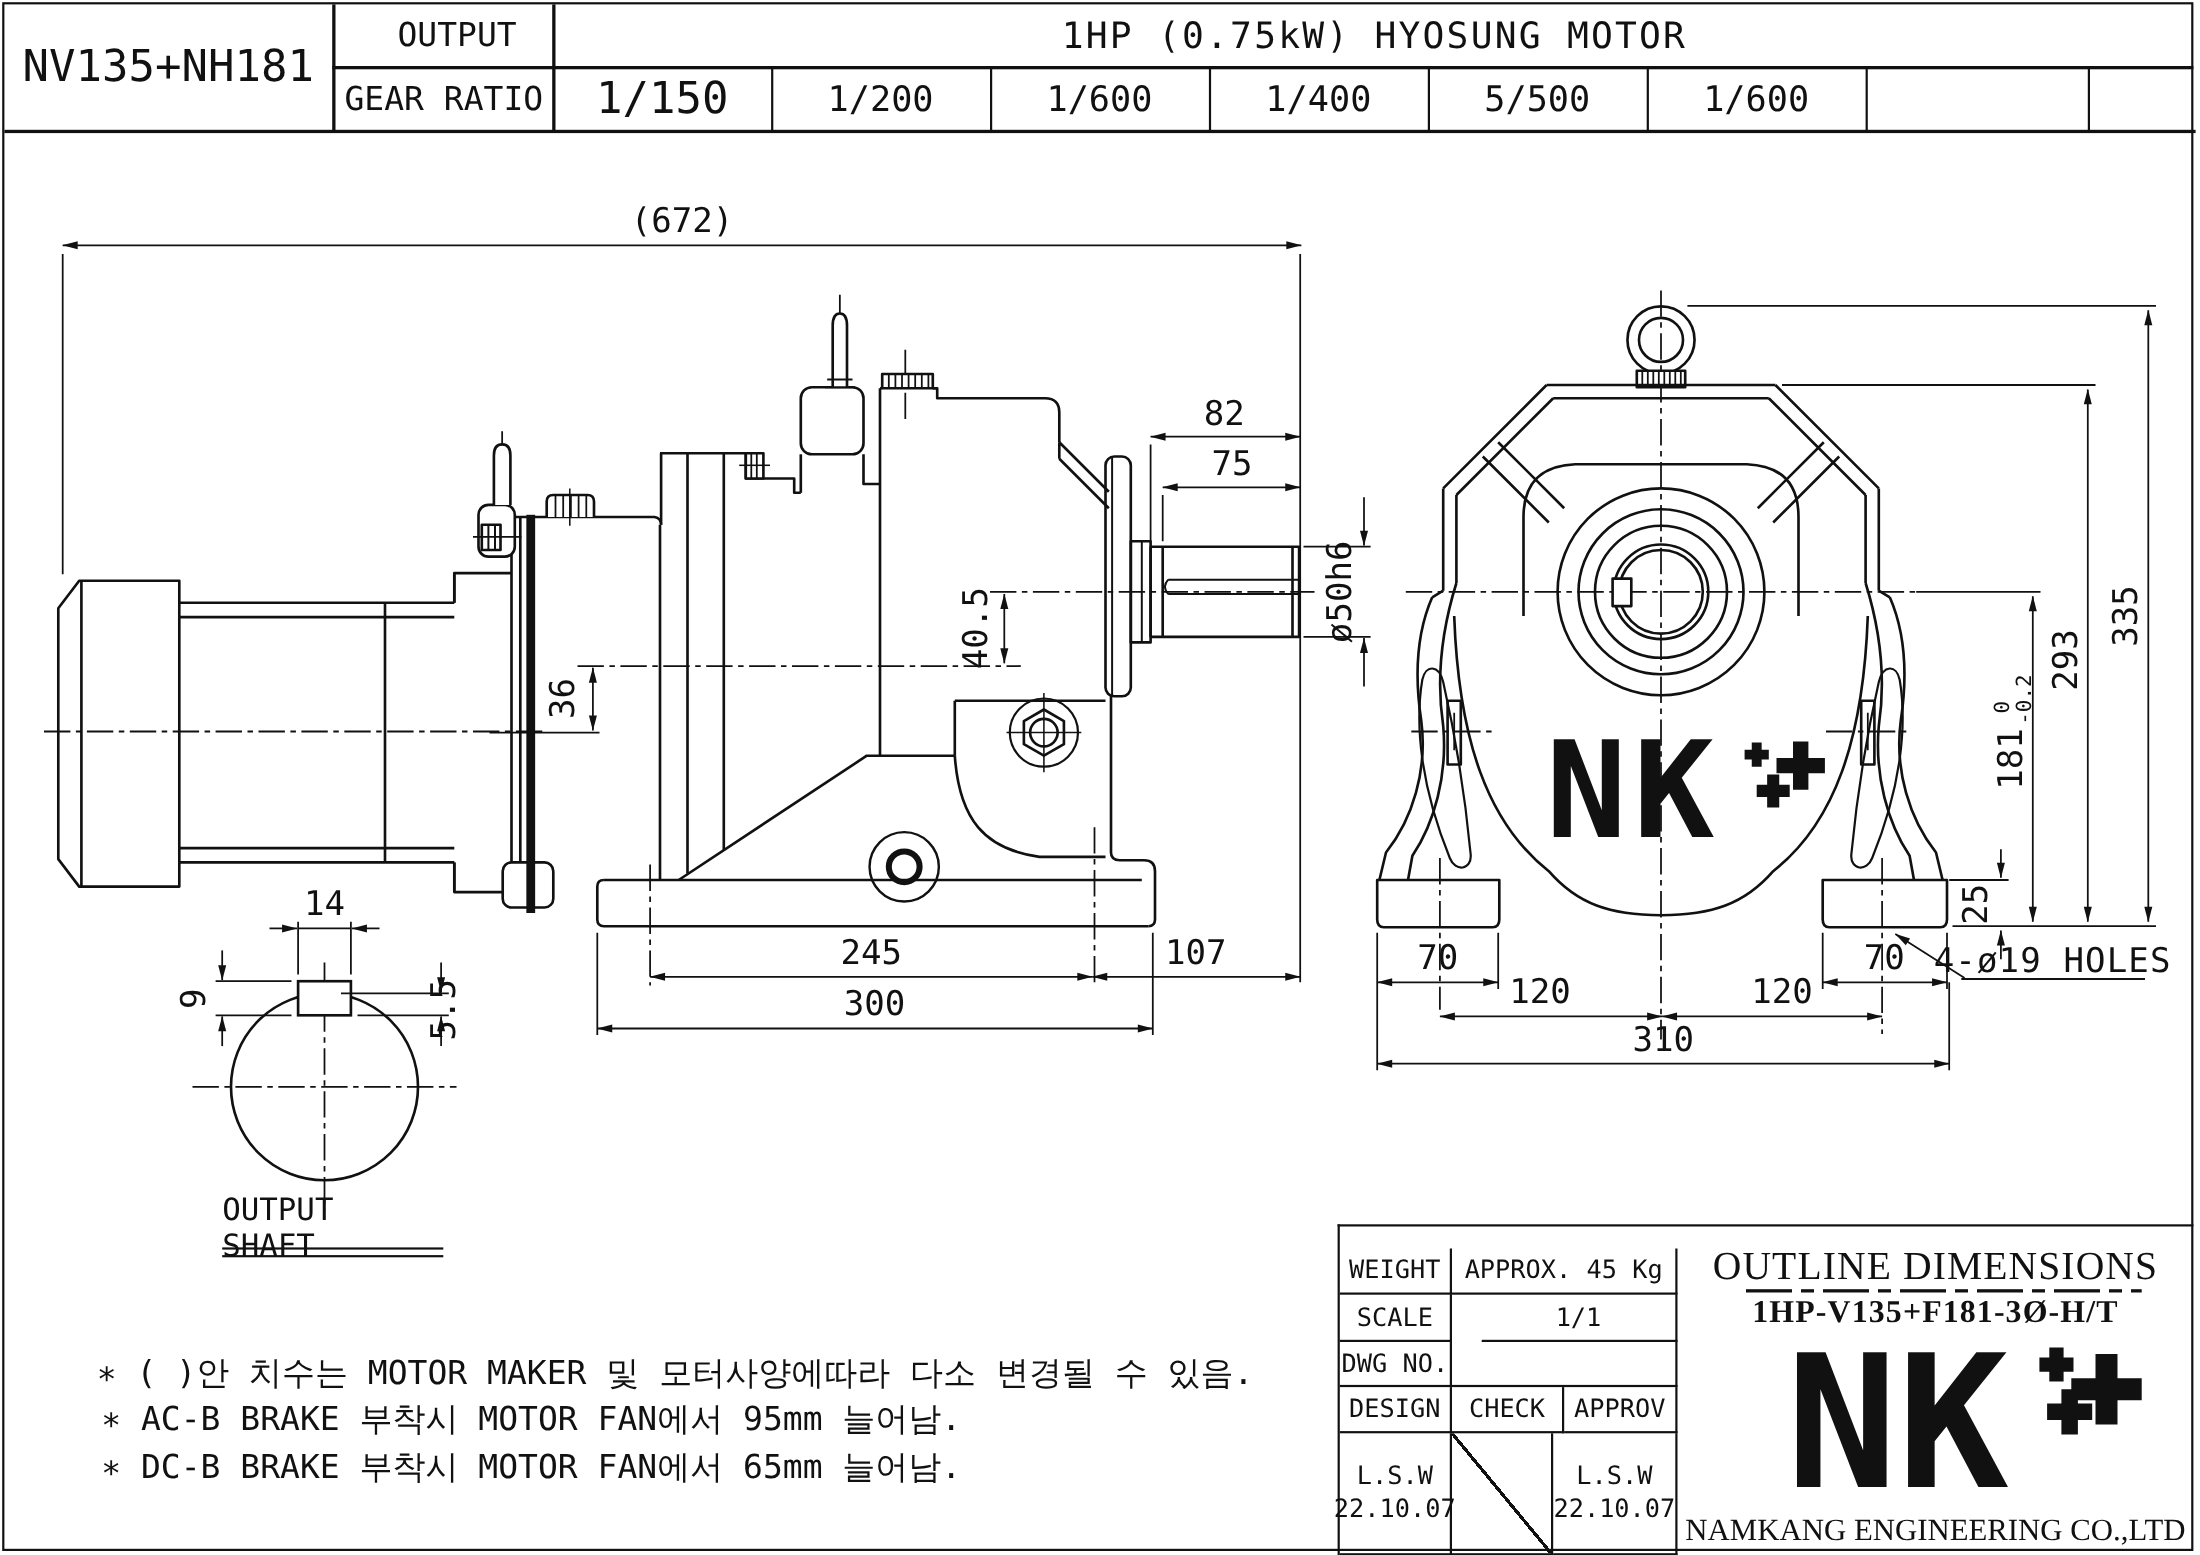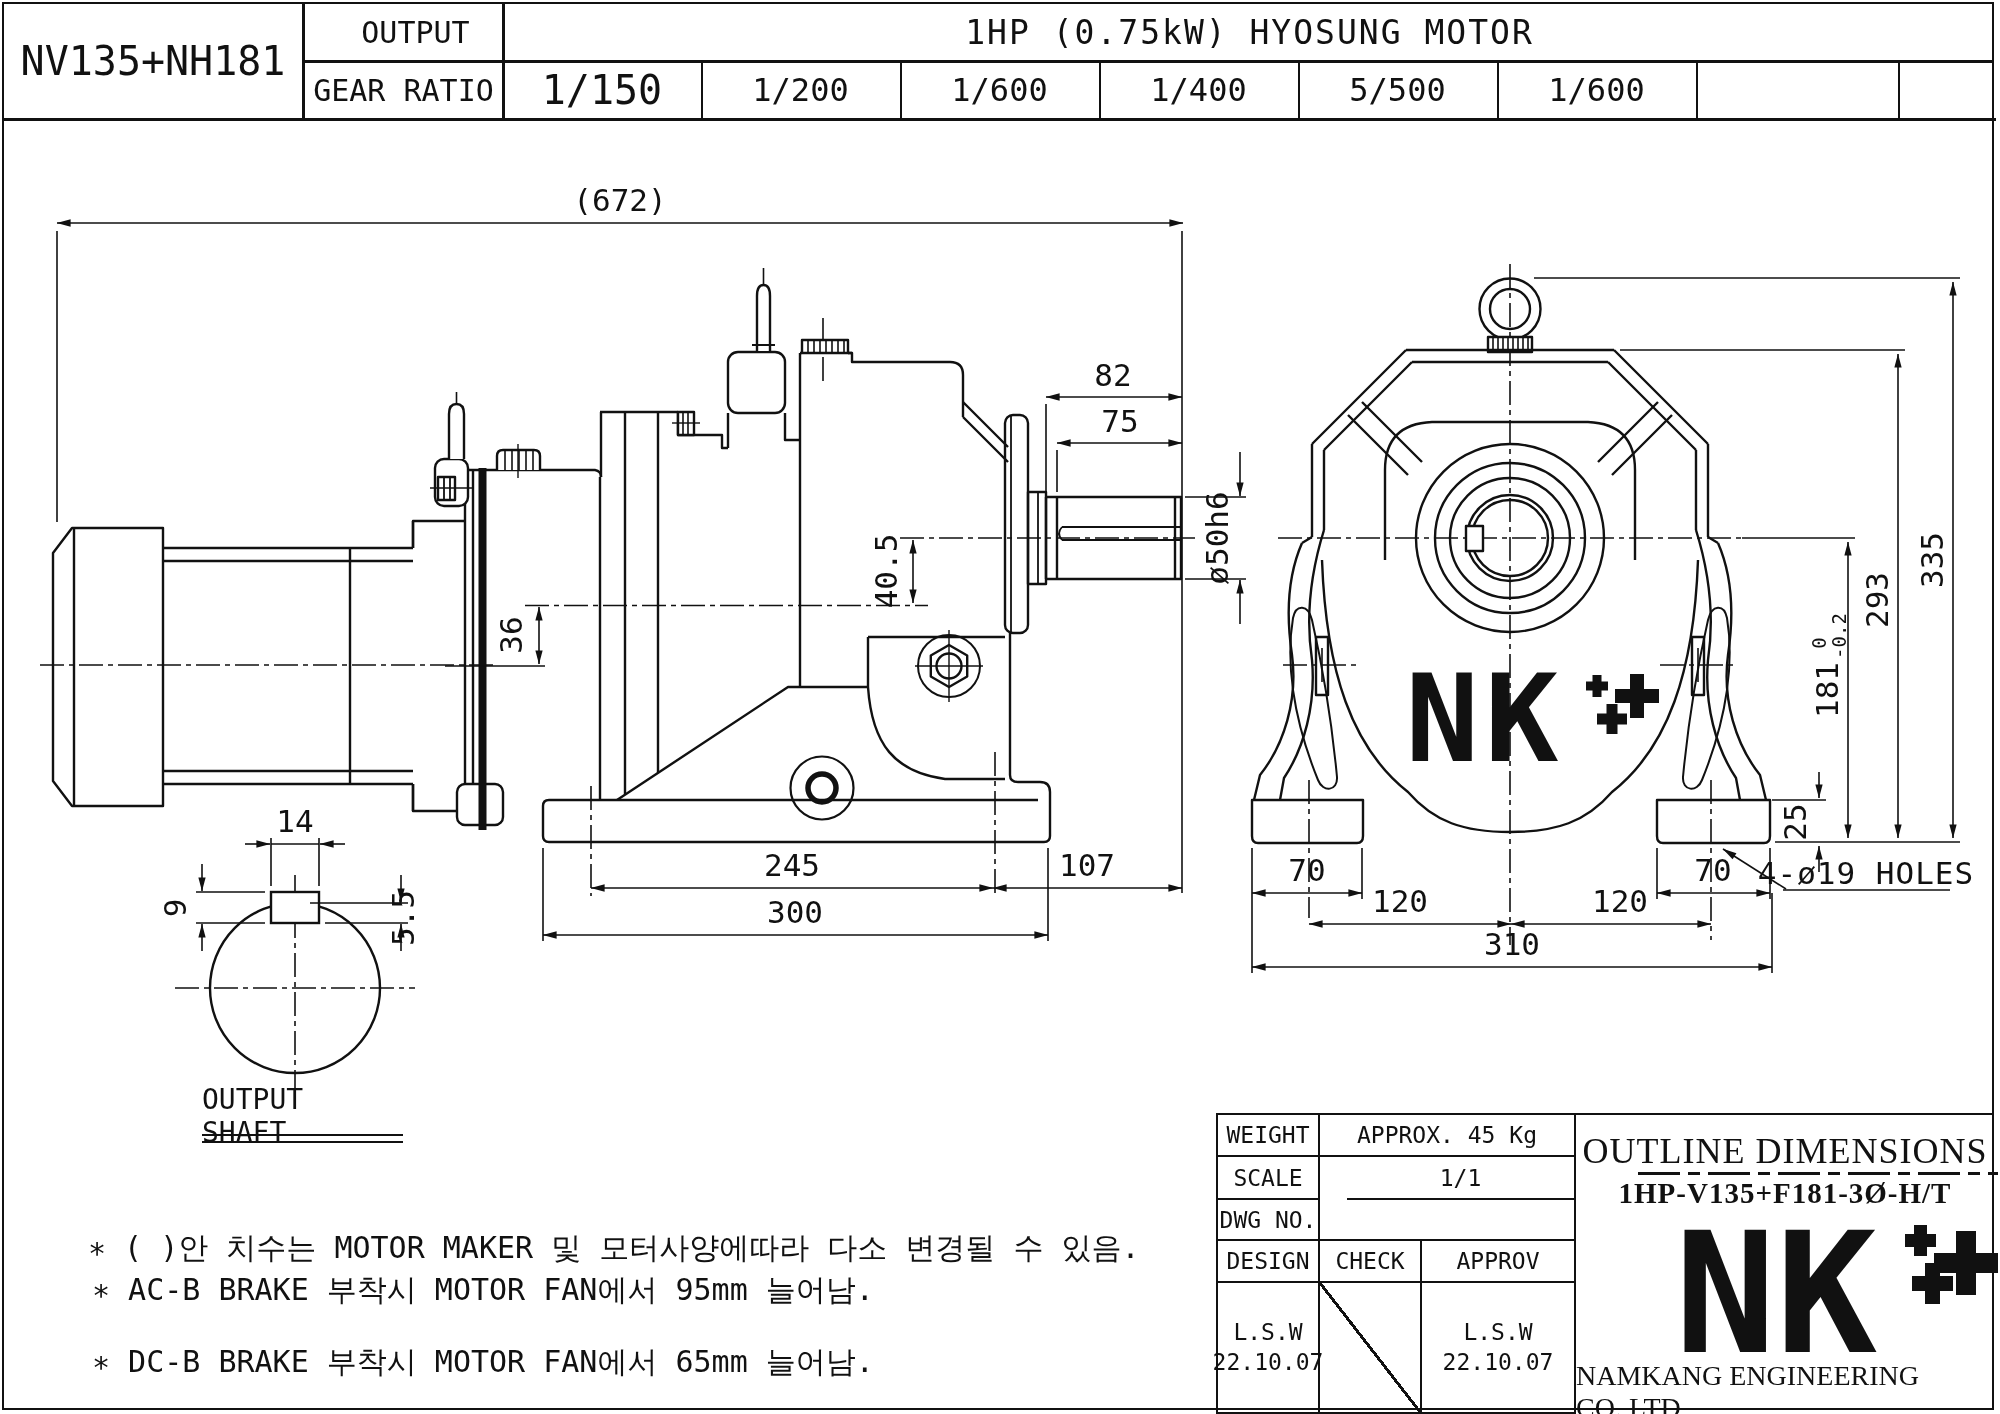--- a/index.html
+++ b/index.html
@@ -314,26 +314,26 @@
   </svg>
 
   <div class="cell" style="left:202px;top:1098px;width:201px;height:36px;font-size:28px;">
     <span>OUTPUT SHAFT</span>
   </div>
   <div class="abs" style="left:202px;top:1134px;width:201px;height:5px;border-top:2px solid #111;border-bottom:2px solid #111;"></div>
 
   <div class="notes">
     <div class="abs" style="left:88px;top:1228px;">∗ ( )안 치수는 MOTOR MAKER 및 모터사양에따라 다소 변경될 수 있음.</div>
     <div class="abs" style="left:92px;top:1270px;">∗ AC-B BRAKE 부착시 MOTOR FAN에서 95mm 늘어남.</div>
-    <div class="abs" style="left:92px;top:1342px;">∗ DC-B BRAKE 부착시 MOTOR FAN에서 65mm 늘어남.</div>
+    <div class="abs" style="left:92px;top:1314px;">∗ DC-B BRAKE 부착시 MOTOR FAN에서 65mm 늘어남.</div>
   </div>
 
   <div class="tb" style="left:1216px;top:1113px;width:778px;height:301px;border-right:none;border-bottom:none;">
     <div style="display:flex;height:100%;">
-      <div style="width:358px;display:flex;flex-direction:column;">
+      <div style="width:307px;display:flex;flex-direction:column;margin-top:20px;">
         <div class="row" style="height:42px;">
           <div class="c" style="width:102px;">
               <span>WEIGHT</span>
             </div>
           <div class="c" style="flex:1;">
               <span>APPROX. 45 Kg</span>
             </div>
         </div>
         <div class="row" style="height:43px;gap:27px;">
           <div class="c" style="width:102px;">

